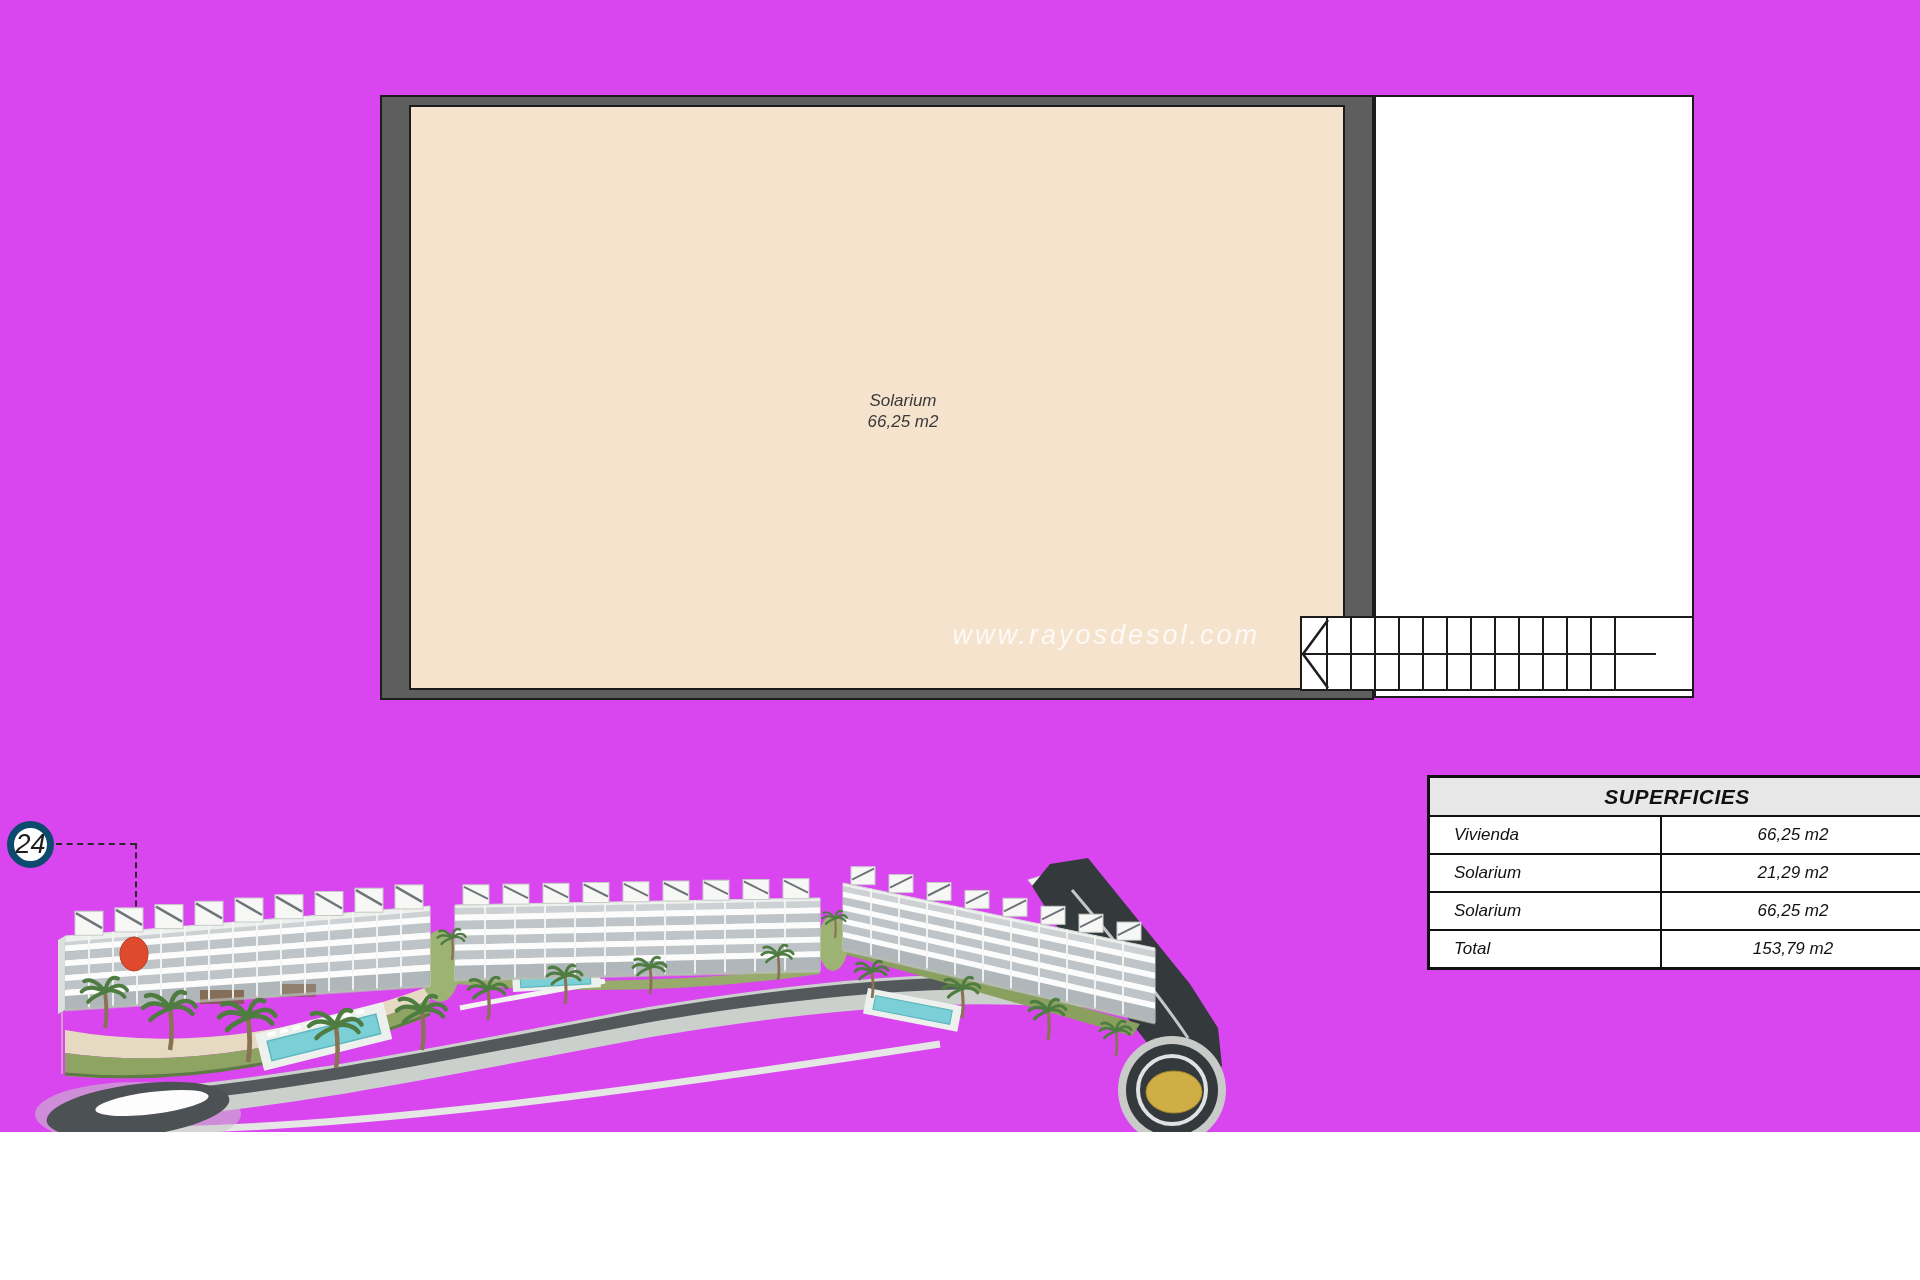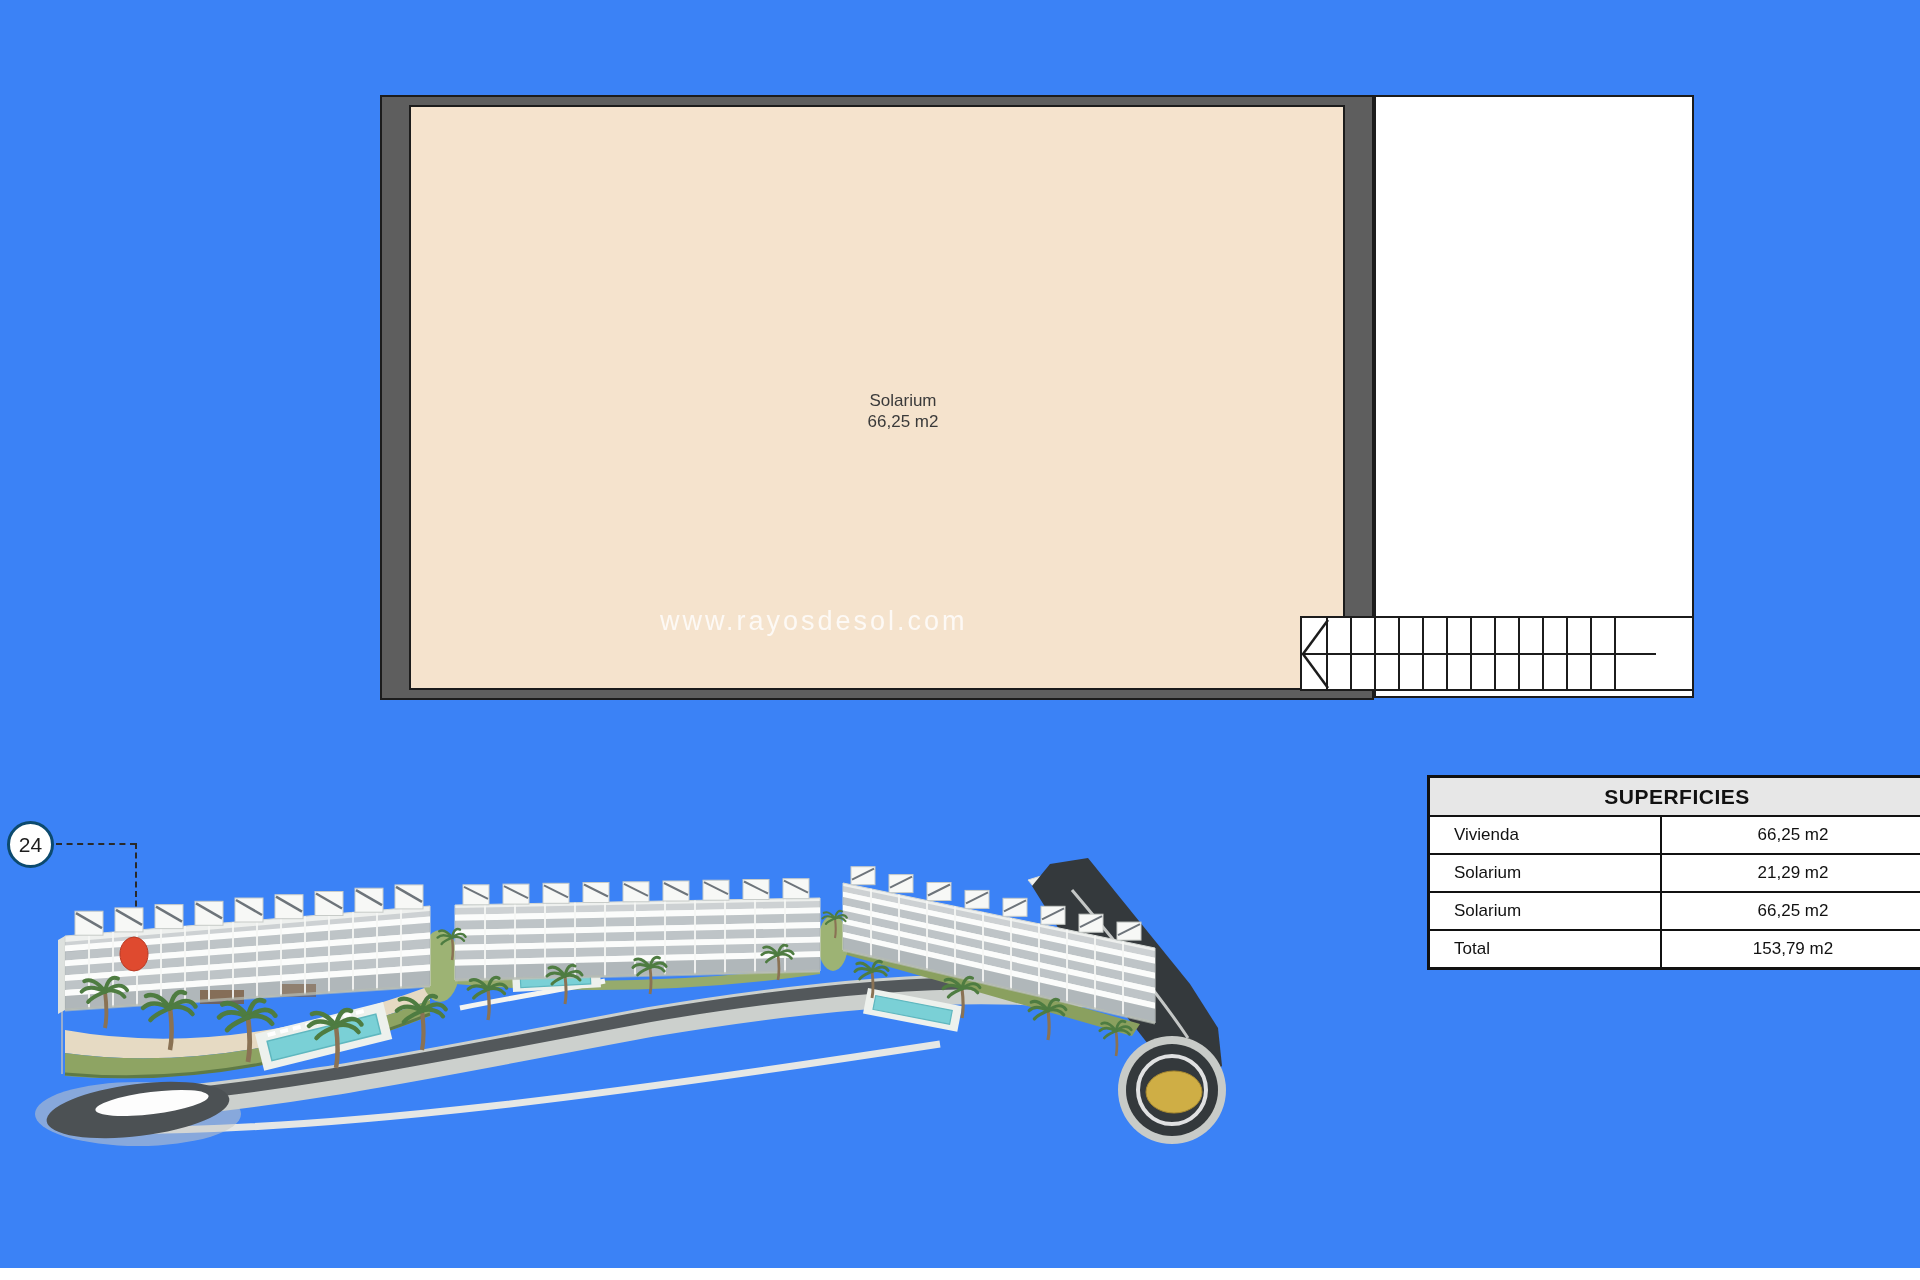--- a/index.html
+++ b/index.html
@@ -1,38 +1,38 @@
 <!DOCTYPE html>
 <html style="--wall: #5e5e5e; --floor: #f5e3cd; --header_bg: #e7e7e7; --marker_red: #df4a2f; --roundabout_gold: #cfae45; --road_dark: #34393c; --pool_blue: #7ad0d6;"><head>
 <meta charset="utf-8">
 <style>
   html,body{margin:0;padding:0;background:#fff;}
-  #stage{position:relative;width:1920px;height:1268px;overflow:hidden;
-         font-family:"Liberation Sans",sans-serif;background:#3b82f6;}
+  #stage{position:relative;width:1920px;height:1132px;overflow:hidden;
+         font-family:"Liberation Sans",sans-serif;background:#d946ef;font-style:italic;}
 
   
   #plan-outer{position:absolute;left:380px;top:95px;width:994px;height:605px;
               box-sizing:border-box;background:var(--wall,#5e5e5e);
               border:2px solid #1c1c1c;}
   #plan-floor{position:absolute;left:27px;right:27px;top:8px;bottom:8px;
               box-sizing:border-box;background:var(--floor,#f5e3cd);
               border:2px solid #1c1c1c;}
   #annex{position:absolute;left:1374px;top:95px;width:320px;height:603px;
          box-sizing:border-box;background:#fff;border:2px solid #1c1c1c;}
   #stairs-svg{position:absolute;left:1300px;top:616px;}
   #room-label{position:absolute;left:803px;top:390px;width:200px;
               text-align:center;font-size:17px;line-height:21px;color:#3a3a3a;}
-  #watermark{position:absolute;left:660px;top:606px;width:600px;text-align:left;
+  #watermark{position:absolute;left:660px;top:620px;width:600px;text-align:right;
              font-size:27px;letter-spacing:3px;color:#ffffff;opacity:.8;}
 
   
   #unit-badge{position:absolute;left:7px;top:821px;width:47px;height:47px;
-              box-sizing:border-box;border:3px solid #0c4a6e;border-radius:50%;
+              box-sizing:border-box;border:7px solid #0c4a6e;border-radius:50%;
               background:#fff;display:flex;align-items:center;justify-content:center;
-              font-size:21px;color:#1d1d1d;}
+              font-size:27px;color:#1d1d1d;}
   #leader-h{position:absolute;left:56px;top:843px;width:80px;height:0;
             border-top:2px dashed #2a2a2a;}
   #leader-v{position:absolute;left:135px;top:843px;width:0;height:102px;
             border-left:2px dashed #2a2a2a;}
 
   
   #render-svg{position:absolute;left:20px;top:838px;}
 
   
   #sup-table{position:absolute;left:1427px;top:775px;width:500px;

